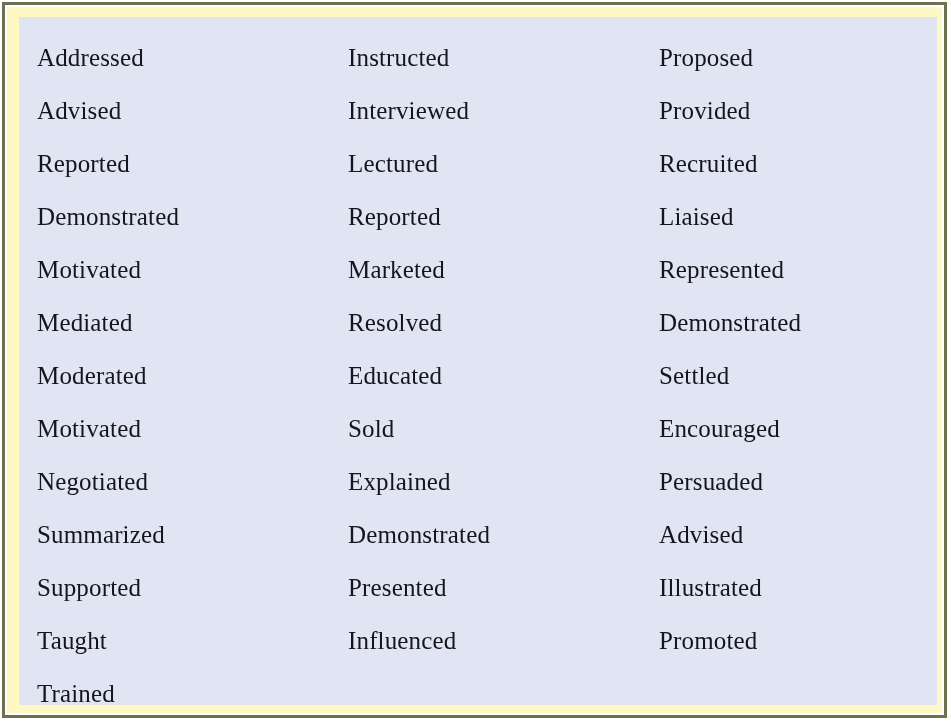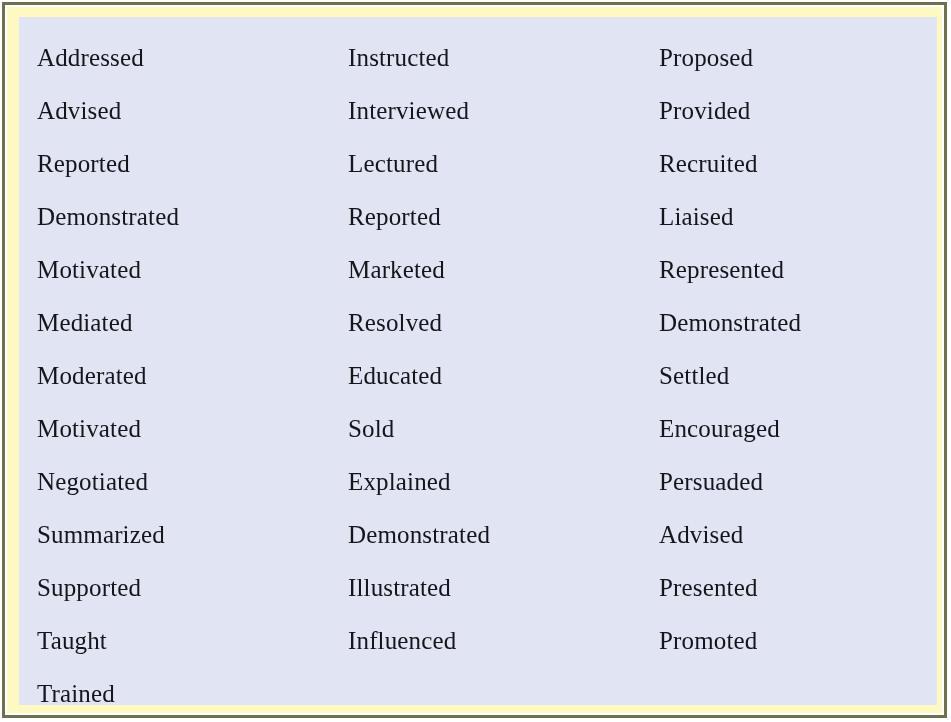--- a/index.html
+++ b/index.html
@@ -102,21 +102,21 @@
         <div class="verb-cell">Motivated</div>
         <div class="verb-cell">Sold</div>
         <div class="verb-cell">Encouraged</div>
         <div class="verb-cell">Negotiated</div>
         <div class="verb-cell">Explained</div>
         <div class="verb-cell">Persuaded</div>
         <div class="verb-cell">Summarized</div>
         <div class="verb-cell">Demonstrated</div>
         <div class="verb-cell">Advised</div>
         <div class="verb-cell">Supported</div>
+        <div class="verb-cell">Presented</div>
         <div class="verb-cell">Illustrated</div>
-        <div class="verb-cell">Presented</div>
         <div class="verb-cell">Taught</div>
         <div class="verb-cell">Influenced</div>
         <div class="verb-cell">Promoted</div>
         <div class="verb-cell">Trained</div>
       </div>
   </div>
 </div>
 
 </body></html>

